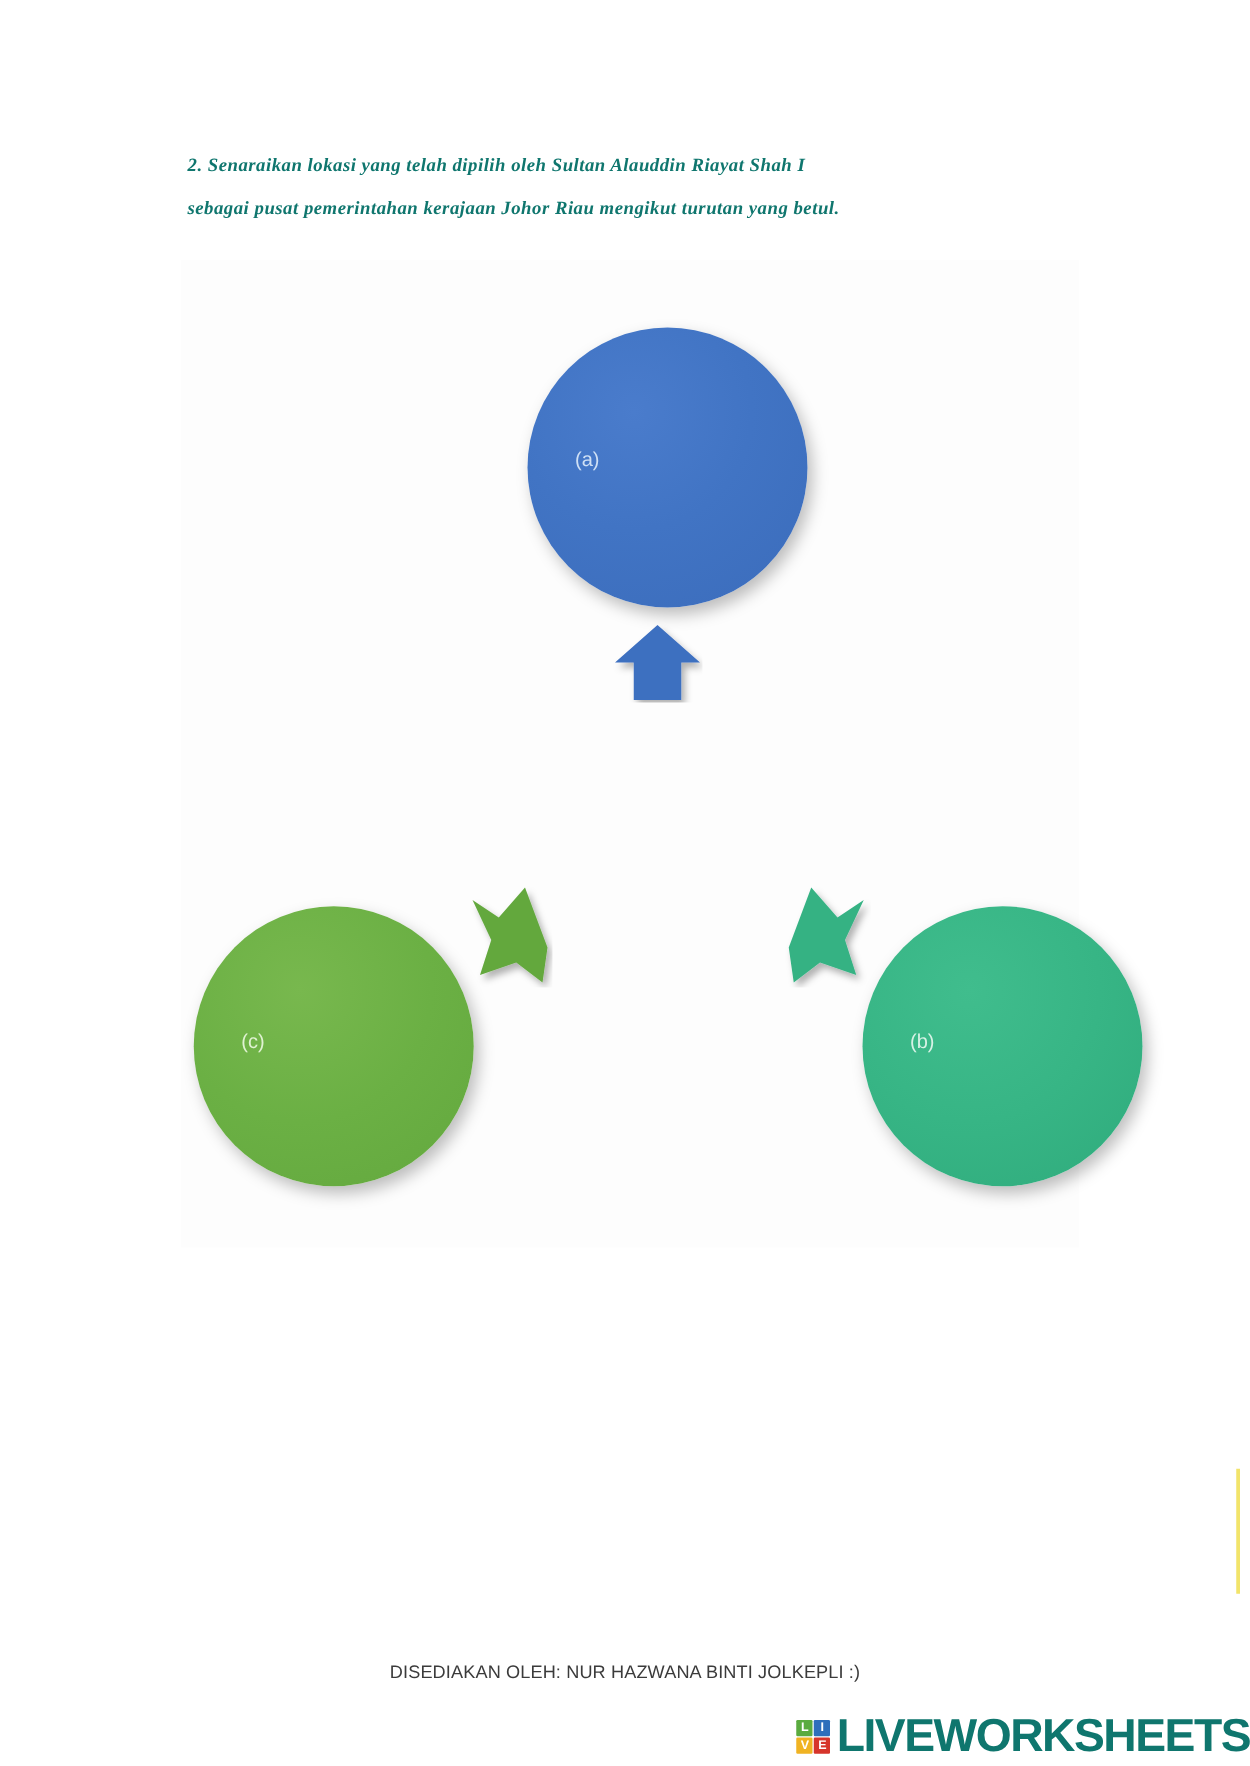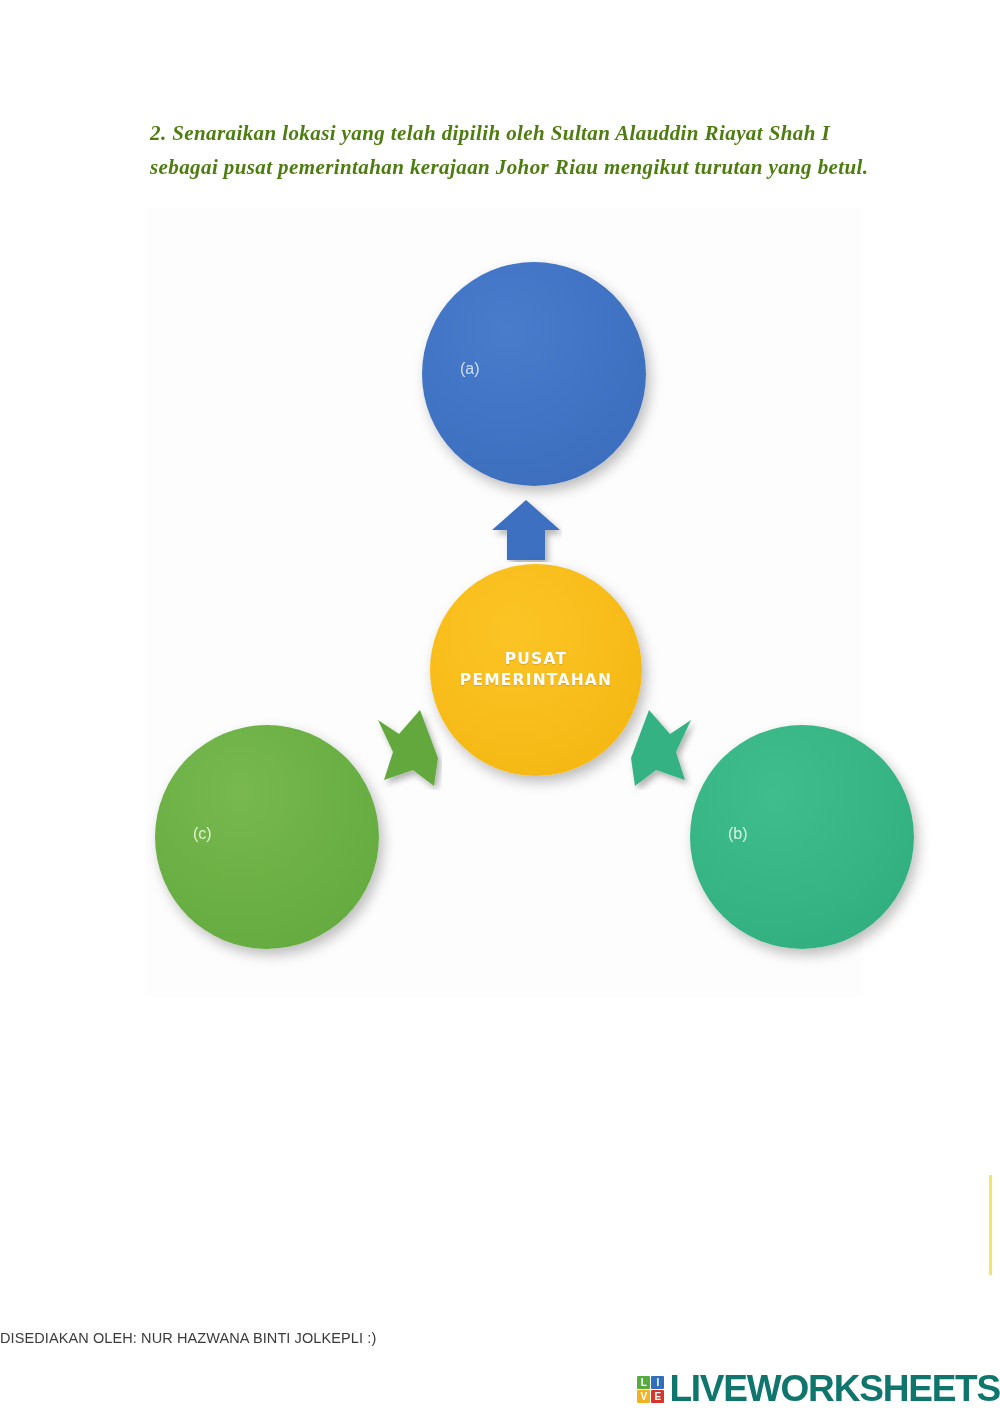--- a/index.html
+++ b/index.html
@@ -14,23 +14,23 @@
     overflow: hidden;
     font-family: "Liberation Sans", sans-serif;
   }
 
   
   #question-heading {
     position: absolute;
     left: 150px;
     top: 116px;
     width: 760px;
-    color: #4d7c0f;
+    color: #0f766e;
     font-family: "Liberation Serif", serif;
-    font-size: 21px;
+    font-size: 15px;
     font-style: italic;
     font-weight: bold;
     line-height: 34px;
     letter-spacing: 0.4px;
     white-space: pre-line;
   }
 
   
   #diagram-panel {
     position: absolute;
@@ -139,20 +139,21 @@
     height: 100px;
     background: #f2e46a;
   }
 
   
   #footer-credit {
     position: absolute;
     left: 0;
     top: 1330px;
     width: 1000px;
+    text-align: center;
     color: #3b3b3b;
     font-size: 14.5px;
     font-family: "Liberation Sans", sans-serif;
     letter-spacing: 0.1px;
   }
 
   #brand-bar {
     position: absolute;
     right: 0px;
     top: 1368px;
@@ -205,24 +206,20 @@
     <svg width="72" height="64" viewBox="0 0 72 64" xmlns="http://www.w3.org/2000/svg">
       <defs>
         <filter id="shA" x="-30%" y="-30%" width="180%" height="180%">
           <feDropShadow dx="3" dy="4" stdDeviation="3" flood-color="#000000" flood-opacity="0.30"></feDropShadow>
         </filter>
       </defs>
       <polygon points="36,2 70,32 55,32 55,62 17,62 17,32 2,32" fill="#3d6fc0" filter="url(#shA)"></polygon>
     </svg>
   </div>
 
-  <div id="node-center" class="node-circle">
-    <span id="node-center-label">PUSAT
-PEMERINTAHAN</span>
-  </div>
 
   <div id="arrow-left" class="arrow">
     <svg width="70" height="82" viewBox="0 0 70 82" xmlns="http://www.w3.org/2000/svg">
       <defs>
         <filter id="shC" x="-30%" y="-30%" width="180%" height="180%">
           <feDropShadow dx="3" dy="4" stdDeviation="3" flood-color="#000000" flood-opacity="0.30"></feDropShadow>
         </filter>
       </defs>
       <polygon points="6,12 27,26 48,2 66,50 62,78 41,62 12,72 21,44" fill="#63a83e" filter="url(#shC)"></polygon>
     </svg>

